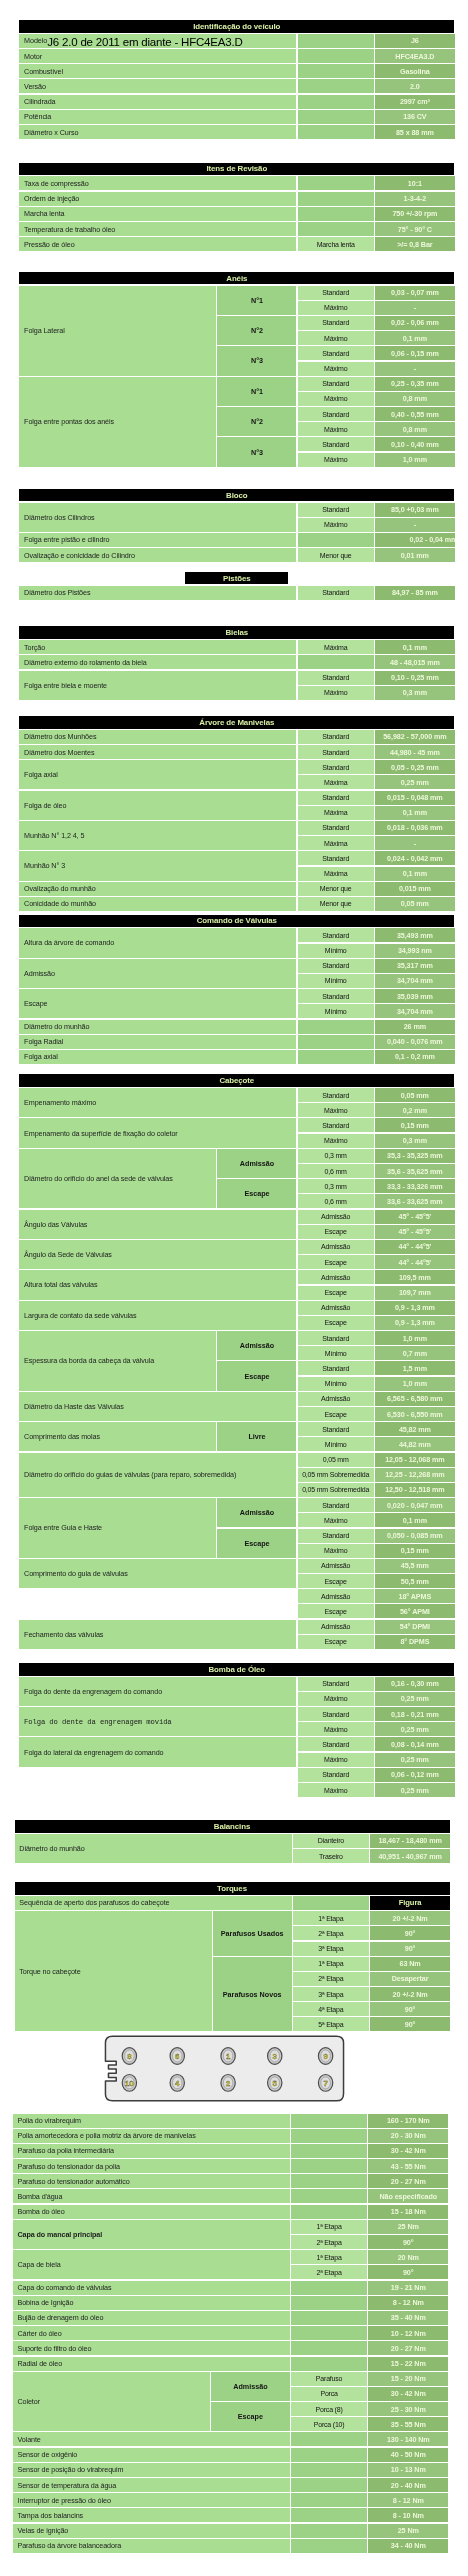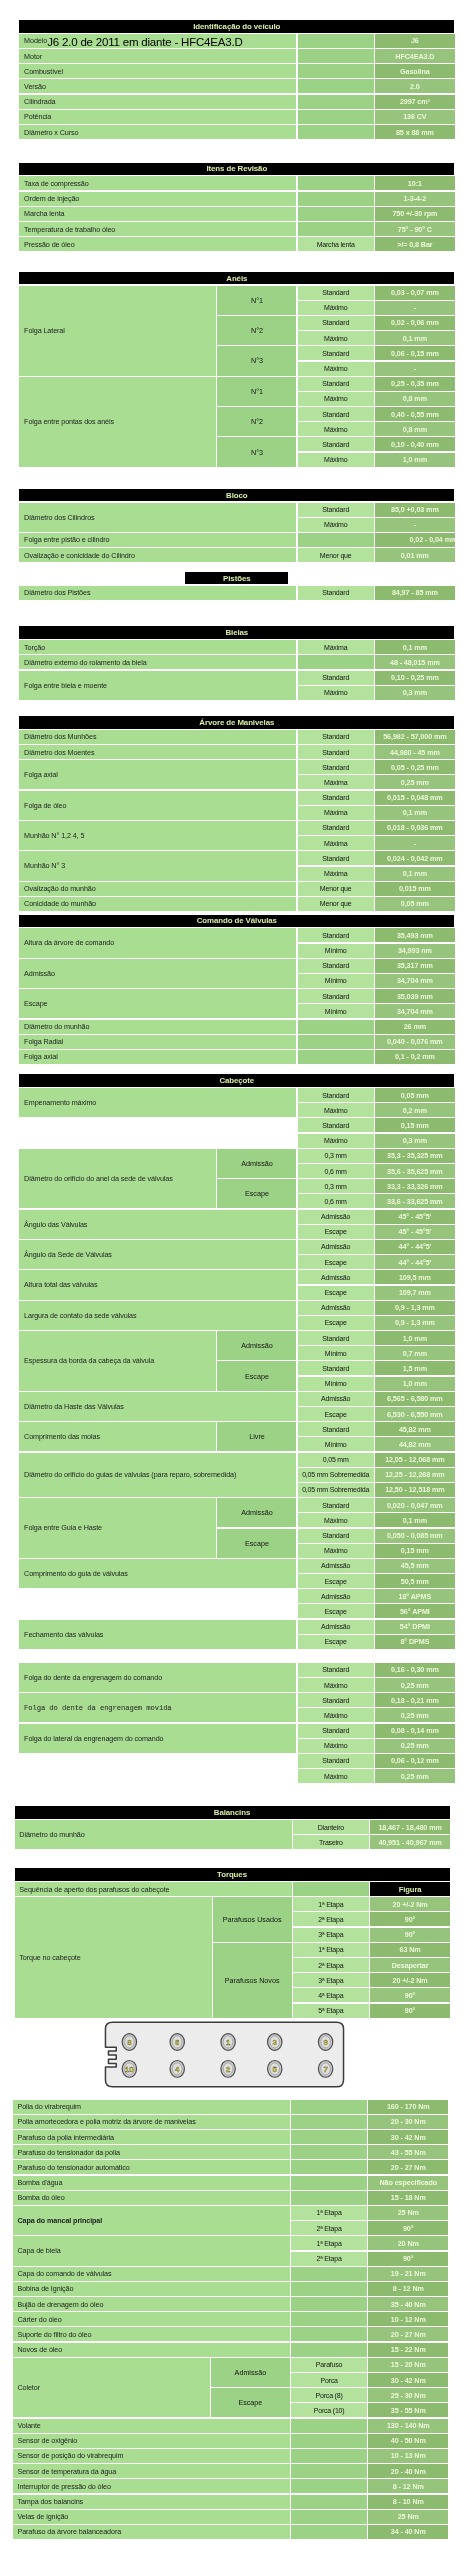--- a/index.html
+++ b/index.html
@@ -10,21 +10,21 @@
   .section.m-c{margin-left:12.7px;}
   .sec-header{height:12.7px;background:var(--header-bg,#000);display:flex;align-items:center;
               justify-content:center;margin-bottom:1.2px;}
   .sec-header.small{width:103px;margin-left:166px;}
   .sec-header span{color:var(--header-text,#d9efa6);font-size:7.9px;font-weight:bold;letter-spacing:-0.1px;}
   .grid{display:grid;grid-auto-rows:14px;row-gap:1.2px;column-gap:1.2px;
         grid-template-columns:197px 79px 76px 80px;}
   .cell{display:flex;align-items:center;overflow:hidden;}
   .lab{background:var(--row-green,#a8dd92);color:#1e1e1e;font-size:7.2px;padding-left:4.8px;
        letter-spacing:-0.1px;}
-  .mid{background:var(--mid-green,#9cd286);justify-content:center;font-size:7.2px;color:#151515;}
+  .mid{background:var(--mid-green,#9cd286);justify-content:center;font-size:7.2px;color:#151515;font-weight:bold;}
   .cond{background:var(--cond-green,#b3e29c);justify-content:center;font-size:7px;color:#151515;
         white-space:nowrap;letter-spacing:-0.2px;}
   .cond.empty{background:var(--mid-green,#9cd286);}
   .val{background:var(--value-green,#8cba6f);justify-content:center;color:var(--value-text,#edf8da);
        font-size:7.2px;font-weight:bold;letter-spacing:-0.1px;white-space:nowrap;}
   .val.alt{background:var(--value-green2,#97c47c);}
   .val.black{background:#000;color:var(--header-text,#d9efa6);font-size:7.6px;}
   .title-overlay{position:absolute;left:28px;top:14.5px;height:14px;display:flex;align-items:center;
        font-size:11.5px;color:#000;white-space:nowrap;letter-spacing:-0.2px;}
   .diagram{margin:3.6px 0 0 103px;width:243px;height:67px;}
@@ -242,20 +242,21 @@
     <div class="section" id="sec-cabecote" style="margin-top: 10.3px; position: relative; text-align: right;">
       <div class="sec-header">
         <span>Cabeçote</span>
       </div>
       <div class="grid">
         <div class="cell lab" style="grid-area: 1 / 1 / span 2 / span 2;">Empenamento máximo</div>
         <div class="cell cond" style="grid-area: 1 / 3;">Standard</div>
         <div class="cell val" style="grid-area: 1 / 4;">0,05 mm</div>
         <div class="cell cond" style="grid-area: 2 / 3;">Máximo</div>
         <div class="cell val alt" style="grid-area: 2 / 4;">0,2 mm</div>
+        <div class="cell lab" style="grid-area: 3 / 1 / span 2 / span 2;">Empenamento da superfície de fixação do coletor</div>
         <div class="cell cond" style="grid-area: 3 / 3;">Standard</div>
         <div class="cell val" style="grid-area: 3 / 4;">0,15 mm</div>
         <div class="cell cond" style="grid-area: 4 / 3;">Máximo</div>
         <div class="cell val alt" style="grid-area: 4 / 4;">0,3 mm</div>
         <div class="cell lab" style="grid-area: 5 / 1 / span 4;">Diâmetro do orifício do anel da sede de válvulas</div>
         <div class="cell mid" style="grid-area: 5 / 2 / span 2;">Admissão</div>
         <div class="cell cond" style="grid-area: 5 / 3;">0,3 mm</div>
         <div class="cell val" style="grid-area: 5 / 4;">35,3 - 35,325 mm</div>
         <div class="cell cond" style="grid-area: 6 / 3;">0,6 mm</div>
         <div class="cell val alt" style="grid-area: 6 / 4;">35,6 - 35,625 mm</div>
@@ -334,20 +335,23 @@
         <div class="cell cond" style="grid-area: 35 / 3;">Escape</div>
         <div class="cell val" style="grid-area: 35 / 4;">56° APMI</div>
         <div class="cell lab" style="grid-area: 36 / 1 / span 2 / span 2;">Fechamento das válvulas</div>
         <div class="cell cond" style="grid-area: 36 / 3;">Admissão</div>
         <div class="cell val alt" style="grid-area: 36 / 4;">54° DPMI</div>
         <div class="cell cond" style="grid-area: 37 / 3;">Escape</div>
         <div class="cell val" style="grid-area: 37 / 4;">8° DPMS</div>
       </div>
     </div>
     <div class="section" id="sec-bomba" style="margin-top: 14px; position: relative;">
+      <div class="sec-header">
+        <span>Bomba de Óleo</span>
+      </div>
       <div class="grid">
         <div class="cell lab" style="grid-area: 1 / 1 / span 2 / span 2;">Folga do dente da engrenagem do comando</div>
         <div class="cell cond" style="grid-area: 1 / 3;">Standard</div>
         <div class="cell val" style="grid-area: 1 / 4;">0,16 - 0,30 mm</div>
         <div class="cell cond" style="grid-area: 2 / 3;">Máximo</div>
         <div class="cell val alt" style="grid-area: 2 / 4;">0,25 mm</div>
         <div class="cell lab" style="grid-area: 3 / 1 / span 2 / span 2; font-family: Liberation Mono, monospace;">Folga do dente da engrenagem movida</div>
         <div class="cell cond" style="grid-area: 3 / 3;">Standard</div>
         <div class="cell val" style="grid-area: 3 / 4;">0,18 - 0,21 mm</div>
         <div class="cell cond" style="grid-area: 4 / 3;">Máximo</div>
@@ -498,21 +502,21 @@
         <div class="cell val" style="grid-area: 13 / 4;">8 - 12 Nm</div>
         <div class="cell lab" style="grid-area: 14 / 1 / span 1 / span 2;">Bujão de drenagem do óleo</div>
         <div class="cell cond empty" style="grid-area: 14 / 3;"></div>
         <div class="cell val alt" style="grid-area: 14 / 4;">35 - 40 Nm</div>
         <div class="cell lab" style="grid-area: 15 / 1 / span 1 / span 2;">Cárter do óleo</div>
         <div class="cell cond empty" style="grid-area: 15 / 3;"></div>
         <div class="cell val" style="grid-area: 15 / 4;">10 - 12 Nm</div>
         <div class="cell lab" style="grid-area: 16 / 1 / span 1 / span 2;">Suporte do filtro do óleo</div>
         <div class="cell cond empty" style="grid-area: 16 / 3;"></div>
         <div class="cell val alt" style="grid-area: 16 / 4;">20 - 27 Nm</div>
-        <div class="cell lab" style="grid-area: 17 / 1 / span 1 / span 2;">Novos de óleo</div>
+        <div class="cell lab" style="grid-area: 17 / 1 / span 1 / span 2;">Radial de óleo</div>
         <div class="cell cond empty" style="grid-area: 17 / 3;"></div>
         <div class="cell val" style="grid-area: 17 / 4;">15 - 22 Nm</div>
         <div class="cell lab" style="grid-area: 18 / 1 / span 4;">Coletor</div>
         <div class="cell mid" style="grid-area: 18 / 2 / span 2;">Admissão</div>
         <div class="cell cond" style="grid-area: 18 / 3;">Parafuso</div>
         <div class="cell val alt" style="grid-area: 18 / 4;">15 - 20 Nm</div>
         <div class="cell cond" style="grid-area: 19 / 3;">Porca</div>
         <div class="cell val" style="grid-area: 19 / 4;">30 - 42 Nm</div>
         <div class="cell mid" style="grid-area: 20 / 2 / span 2;">Escape</div>
         <div class="cell cond" style="grid-area: 20 / 3;">Porca (8)</div>

